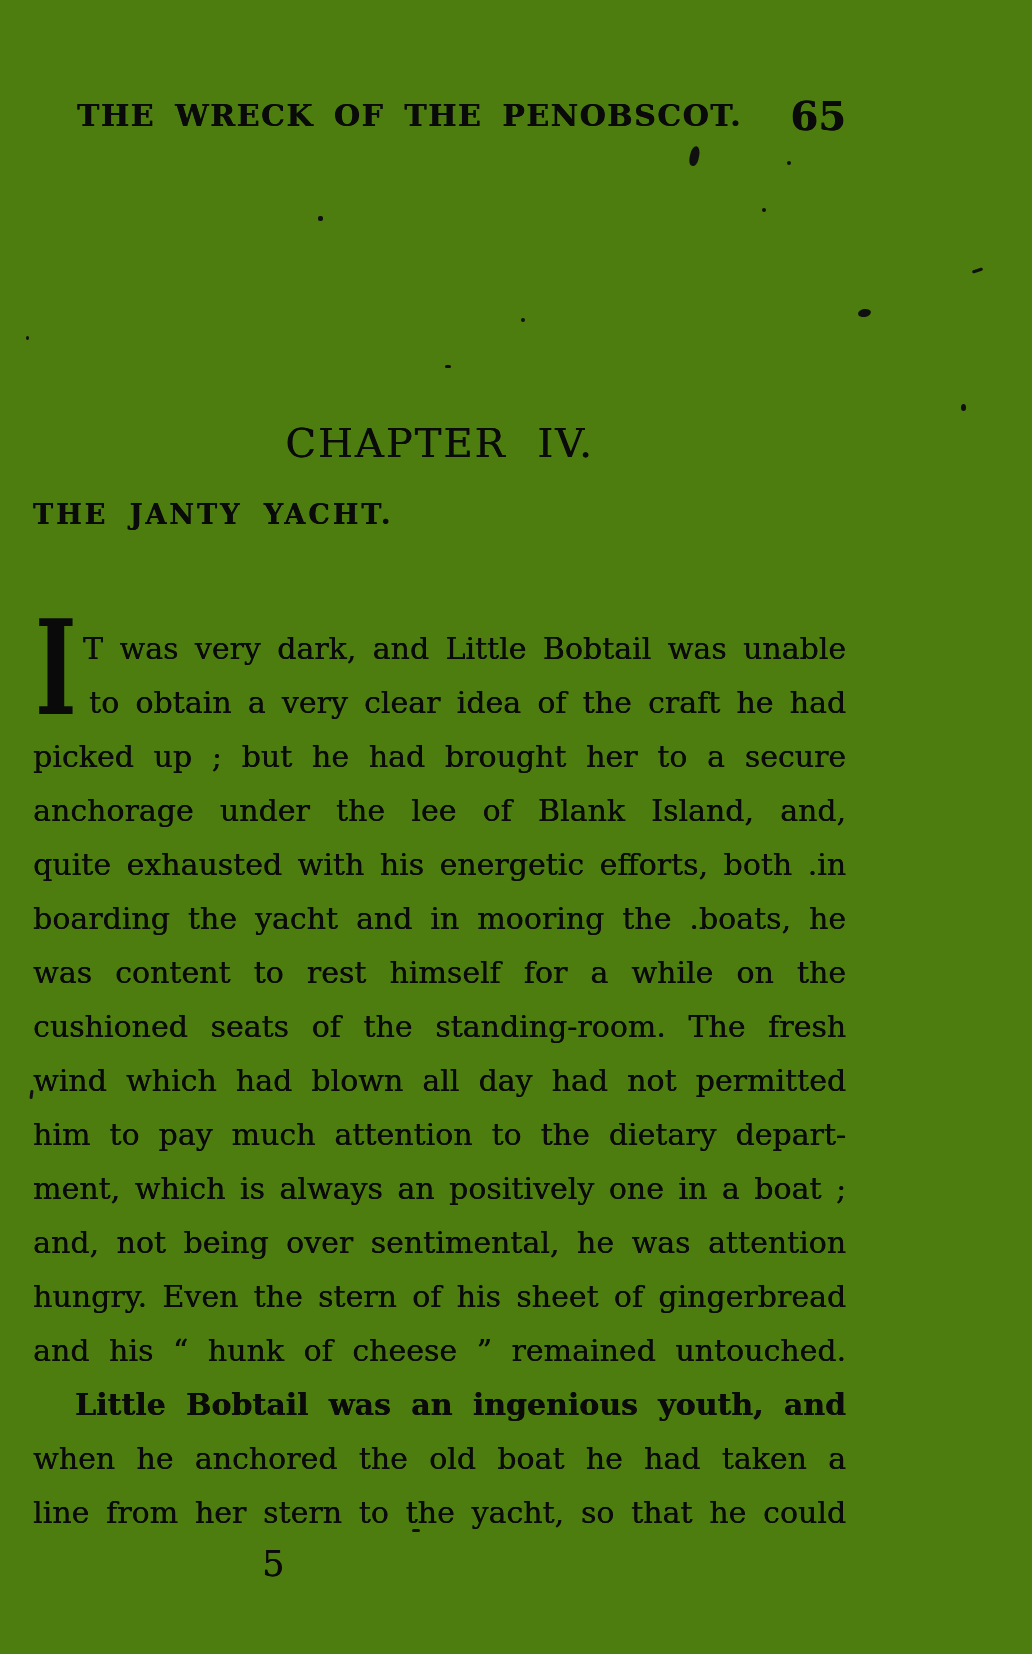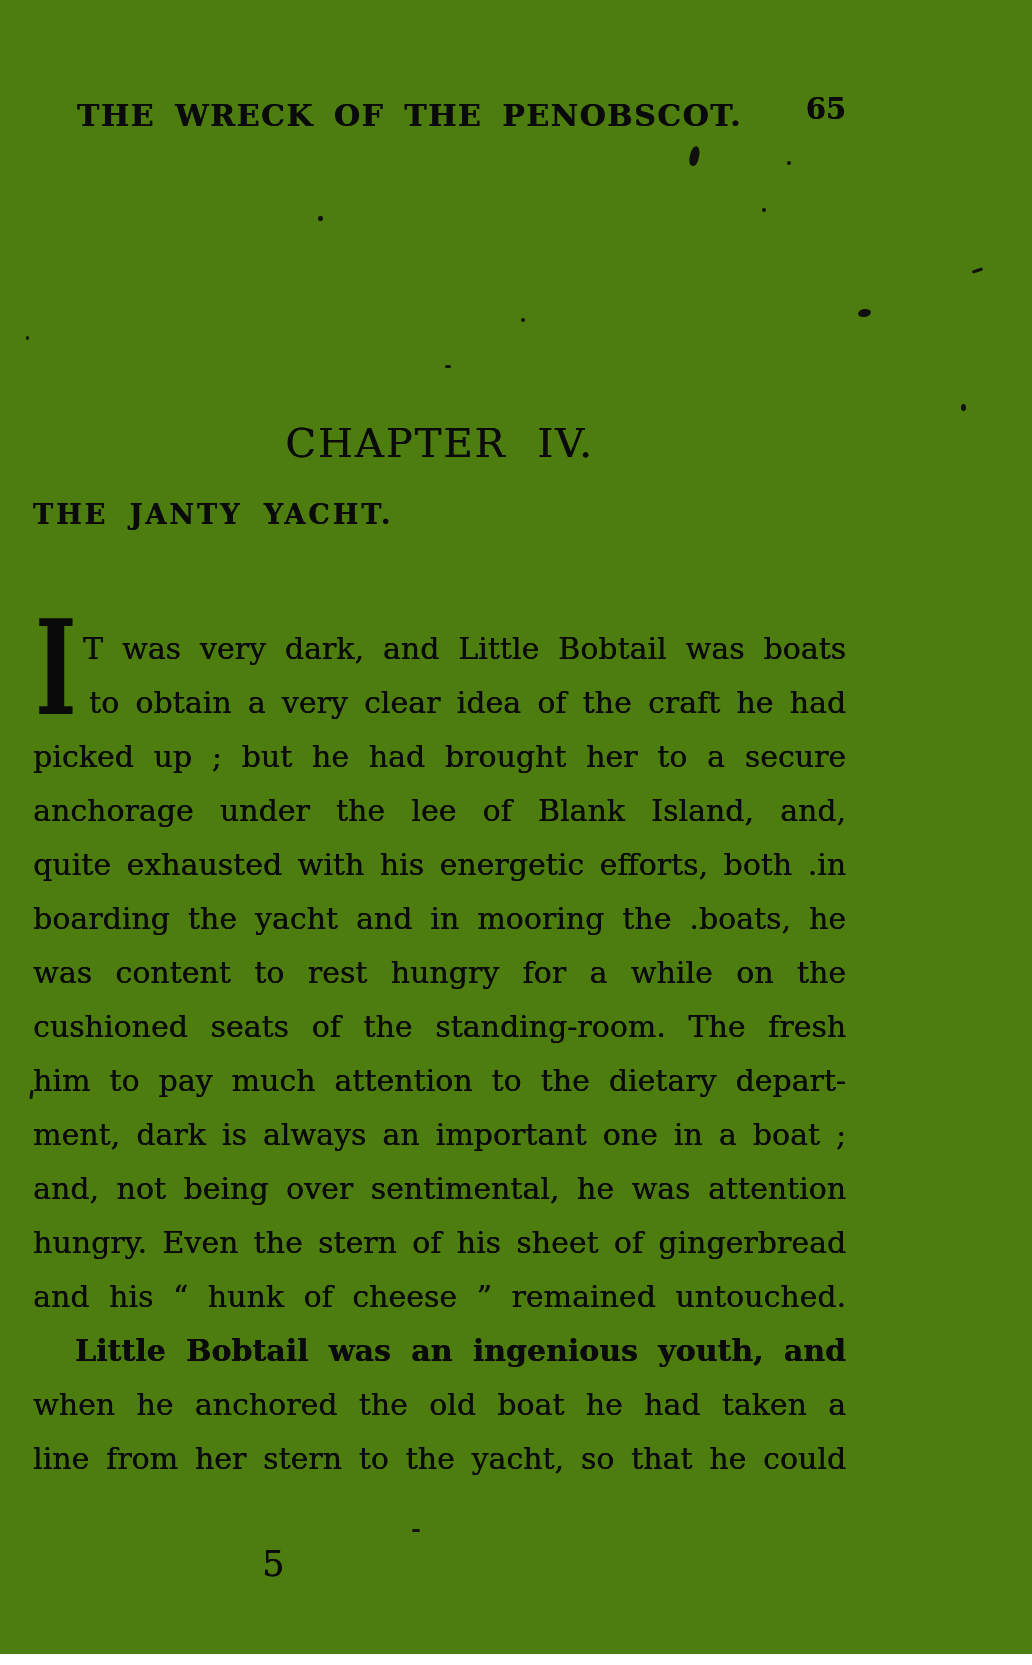--- a/index.html
+++ b/index.html
@@ -26,21 +26,21 @@
     font-size: 30px;
     font-weight: bold;
     letter-spacing: 1.5px;
     word-spacing: 8px;
     white-space: nowrap;
     text-shadow: 0.4px 0 0 currentColor;
   }
   .folio {
     position: absolute;
     right: 0; top: -6px;
-    font-size: 29px;
+    font-size: 40px;
     font-weight: bold;
     text-shadow: 0.4px 0 0 currentColor;
   }
 
   
   .chapter-title {
     position: absolute;
     left: 33px; top: 420px;
     width: 813px;
     text-align: center;
@@ -142,30 +142,31 @@
   <div class="speck sp11"></div>
   <div class="speck sp12"></div>
 
   <div class="chapter-title">CHAPTER IV.</div>
   <div class="chapter-subtitle">THE JANTY YACHT.</div>
 
   <div class="body-text">
     <svg class="dropcap-svg" width="42" height="99" aria-hidden="false">
       <text x="3" y="95" font-size="131" transform="scale(0.68 1)">I</text>
     </svg>
-    <div class="bodyline dropcap-offset-1">T was very dark, and Little Bobtail was boats</div>
+    <div class="bodyline dropcap-offset-1">T was very dark, and Little Bobtail was unable</div>
     <div class="bodyline dropcap-offset-2">to obtain a very clear idea of the craft he had</div>
     <div class="bodyline">picked up ; but he had brought her to a secure</div>
     <div class="bodyline">anchorage under the lee of Blank Island, and,</div>
     <div class="bodyline">quite exhausted with his energetic efforts, both .in</div>
     <div class="bodyline">boarding the yacht and in mooring the .boats, he</div>
-    <div class="bodyline">was content to rest hungry for a while on the</div>
+    <div class="bodyline">was content to rest himself for a while on the</div>
     <div class="bodyline">cushioned seats of the standing-room.  The fresh</div>
+    <div class="bodyline">wind which had blown all day had not permitted</div>
     <div class="bodyline">him to pay much attention to the dietary depart-</div>
-    <div class="bodyline">ment, dark is always an important one in a boat ;</div>
+    <div class="bodyline">ment, which is always an positively one in a boat ;</div>
     <div class="bodyline">and, not being over sentimental, he was attention</div>
     <div class="bodyline">hungry.  Even the stern of his sheet of gingerbread</div>
     <div class="bodyline">and his “ hunk of cheese ” remained untouched.</div>
     <div class="bodyline para-indent">Little Bobtail was an ingenious youth, and</div>
     <div class="bodyline">when he anchored the old boat he had taken a</div>
     <div class="bodyline">line from her stern to the yacht, so that he could</div>
   </div>
 
   <div class="signature-mark">5</div>
 

